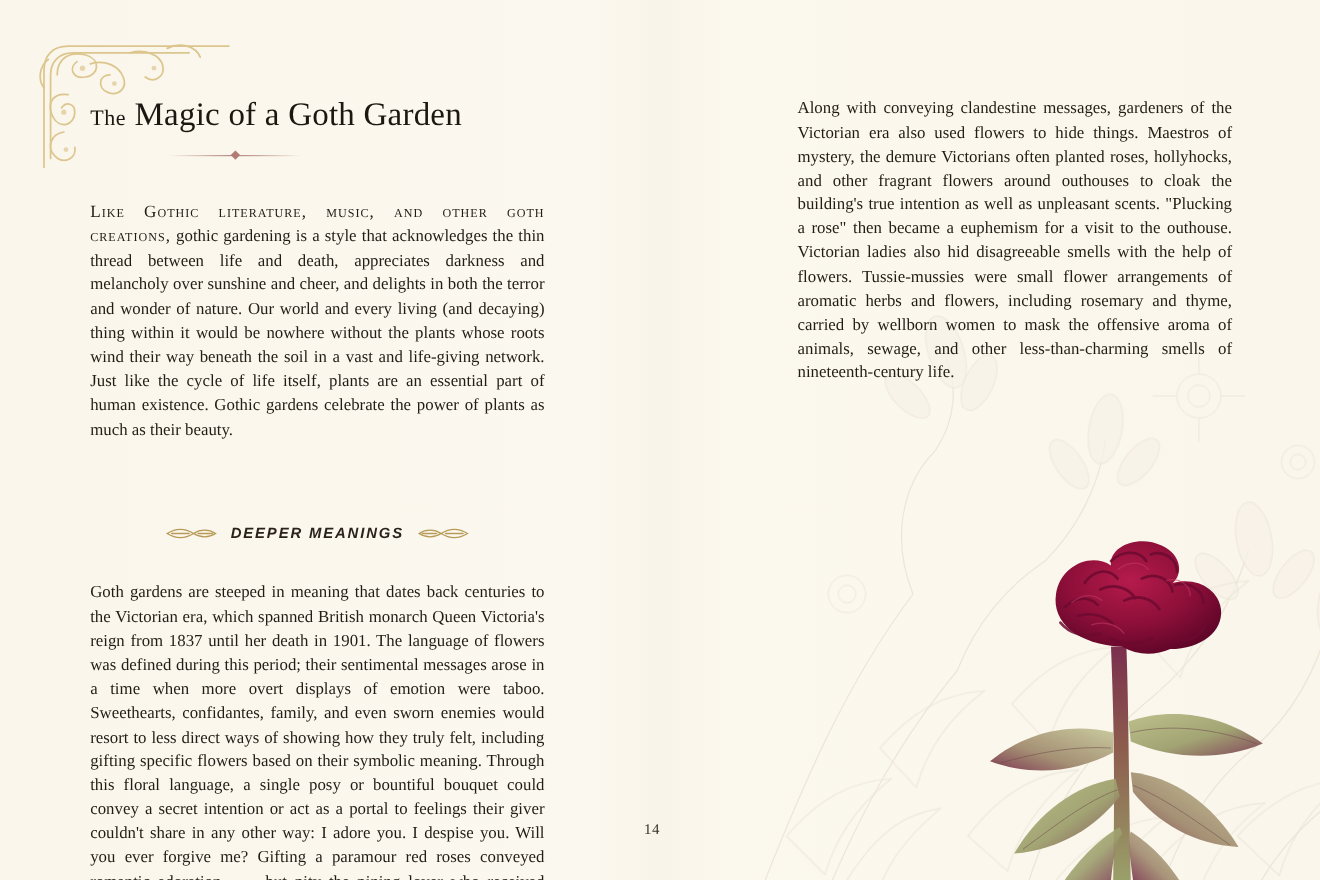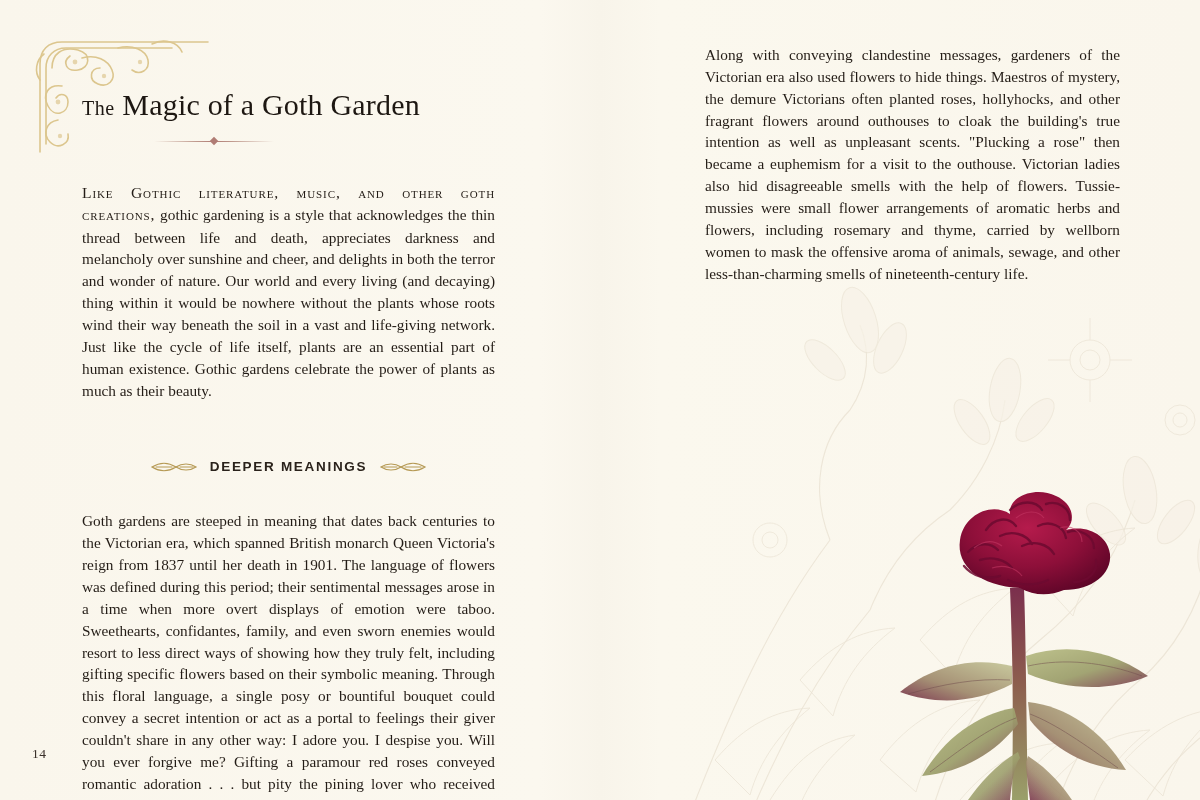--- a/index.html
+++ b/index.html
@@ -109,46 +109,47 @@
     letter-spacing: 0.9px;
     font-size: 15.6px;
   }
 
   
   .section-head {
     display: flex;
     align-items: center;
     justify-content: center;
     gap: 12px;
-    margin-top: 58px;
+    margin-top: 76px;
     margin-bottom: 36px;
+    font-style: italic;
   }
   .section-head .label {
     font-family: "Liberation Sans", sans-serif;
     font-size: 13.5px;
     letter-spacing: 1.7px;
     font-weight: 600;
     color: #2a221b;
     text-transform: uppercase;
     white-space: nowrap;
   }
   .orn { width: 48px; height: 14px; }
   .orn svg { display:block; width: 48px; height: 14px; }
   .orn.right svg { transform: scaleX(-1); }
 
-  .right-col-text { padding-top: 44px; }
+  .right-col-text { padding-top: 88px; margin-left: 20px; }
 
   .folio {
     position: absolute;
     bottom: 38px;
     font-size: 13.5px;
     color: #3a302a;
     letter-spacing: 0.5px;
   }
-  .folio-left  { left: 0; width: 600px; text-align: left; padding-left: -20px; margin-left: 32px; }
+  .folio-left  { left: 0; width: 600px; text-align: right; padding-left: -20px; }
   .folio-right { left: 600px; width: 600px; text-align: center; }
 
   
   .cockscomb {
     position: absolute;
     right: 20px;
     bottom: 0;
     width: 320px;
     height: 330px;
     pointer-events: none;

